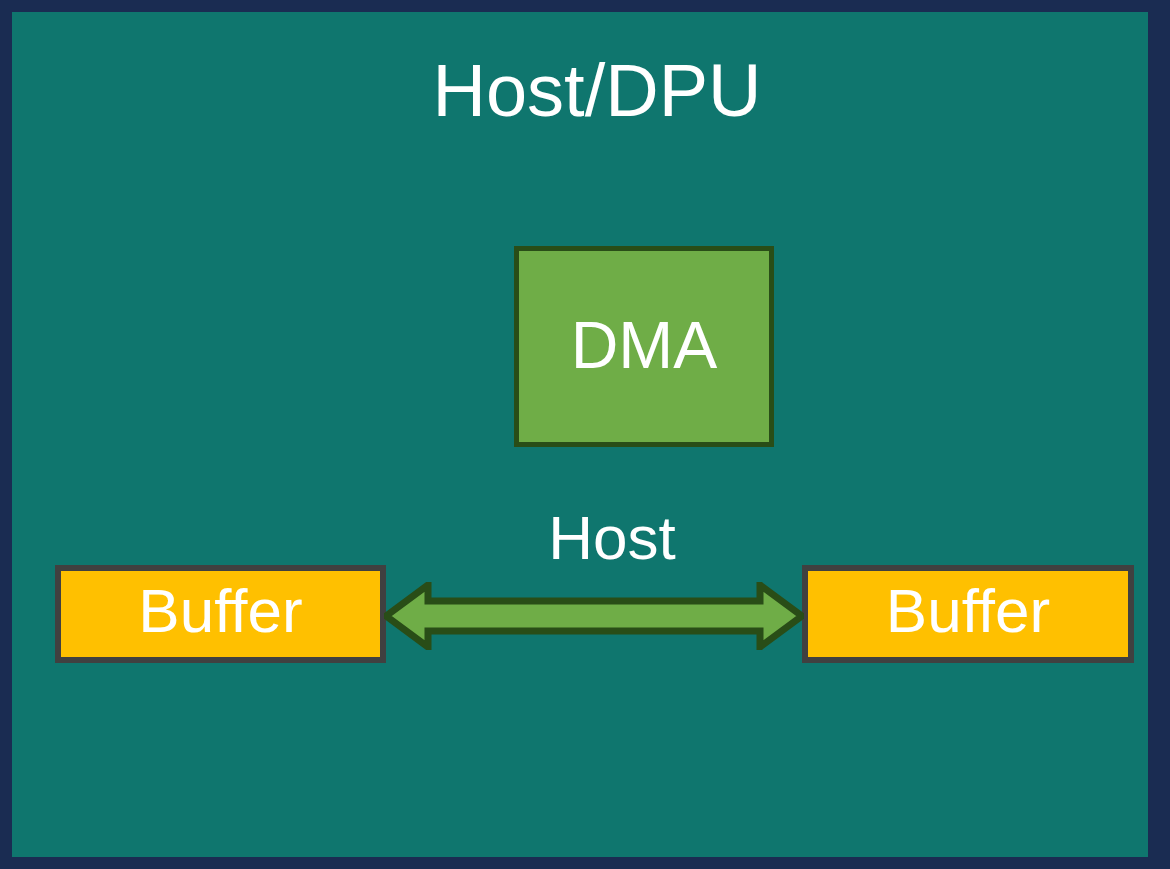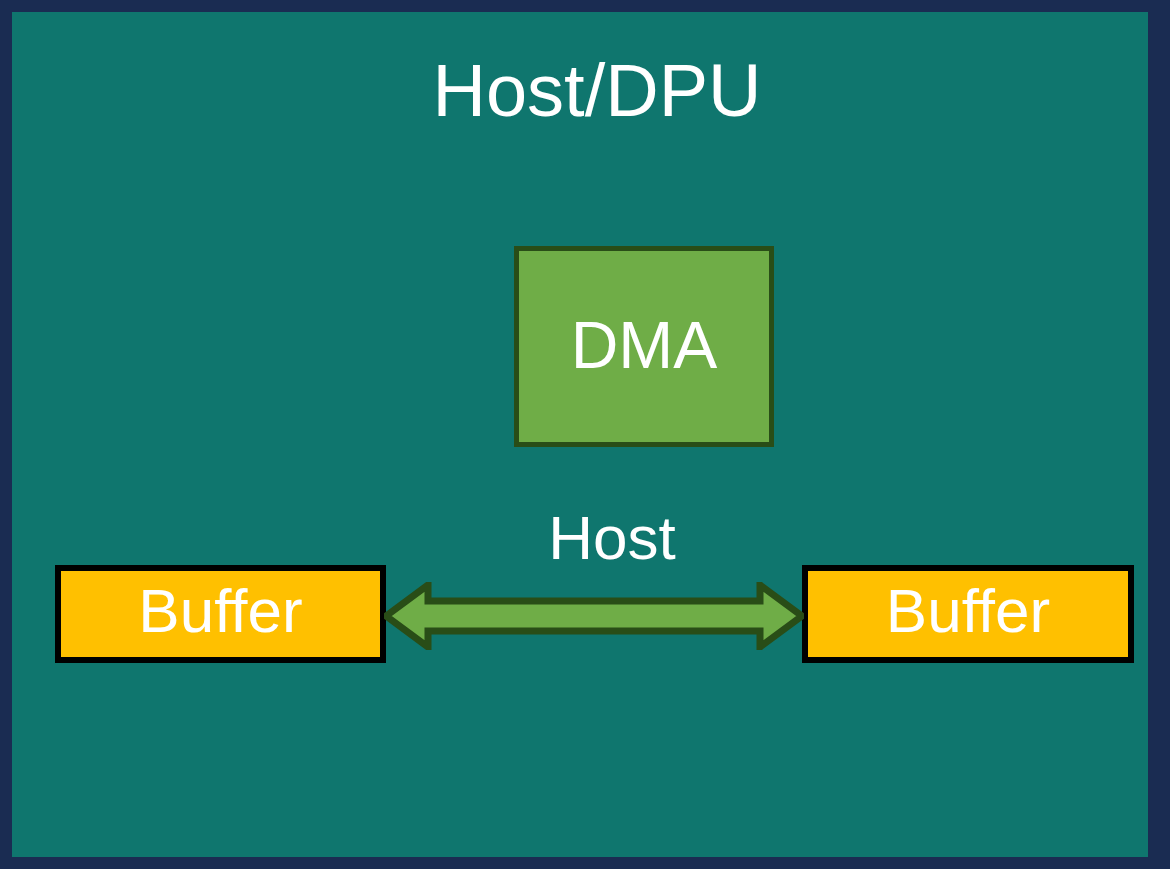--- a/index.html
+++ b/index.html
@@ -83,21 +83,21 @@
     line-height: 1;
     white-space: nowrap;
     font-weight: 400;
   }
 
   
   .buffer-box {
     position: absolute;
     box-sizing: border-box;
     background: #ffc000;
-    border: 6px solid #000000;
+    border: 6px solid #404040;
     display: flex;
     align-items: center;
     justify-content: center;
   }
   .buffer-box.left {
     left: 43px;
     top: 553px;
     width: 331px;
     height: 98px;
   }

